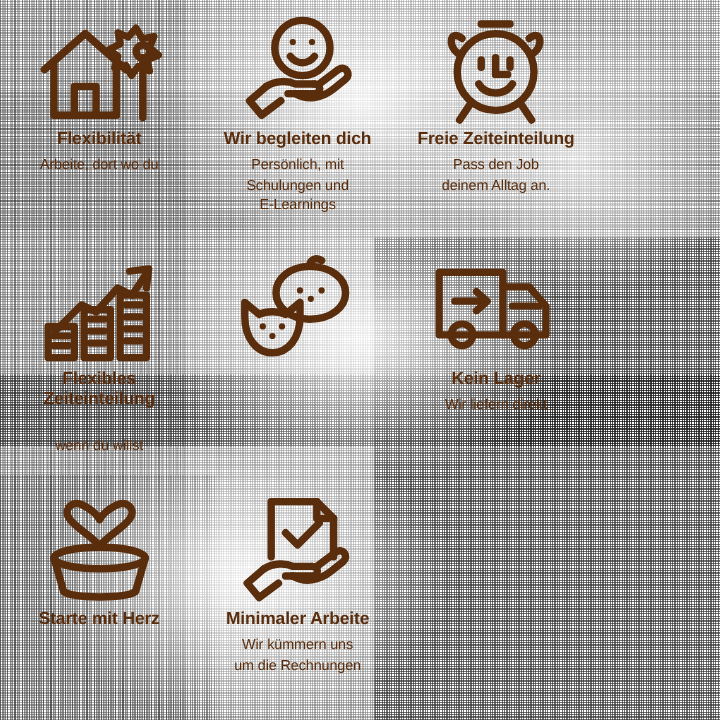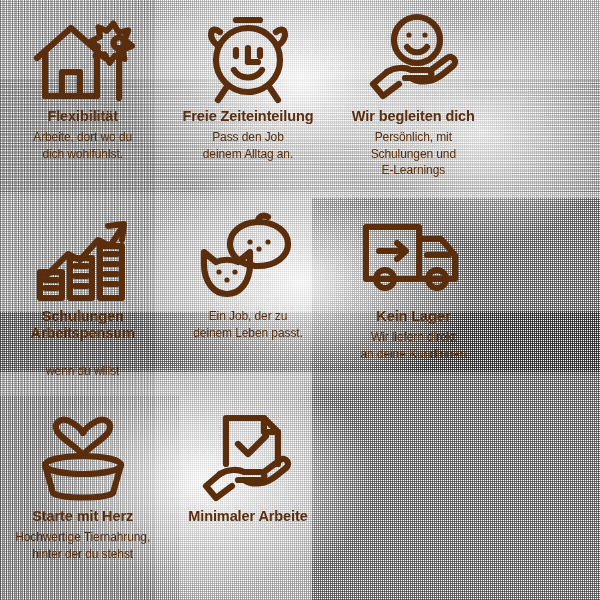--- a/index.html
+++ b/index.html
@@ -145,21 +145,41 @@
           <path d="M14 40 L14 82 L66 82 L66 40"></path>
           <path d="M31 82 L31 58 L49 58 L49 82"></path>
           <path d="M88 34 L88 84"></path>
           <path d="M88 8 L93.5 17.5 L104 15.5 L100 25.5 L108 32 L98 36 L100 46 L90 42 L84 50 L79 41 L69 43 L72 33 L64 27 L74 22 L72 12 L81 16 Z" transform="translate(-6,0) scale(0.94) translate(6,2)"></path>
           <circle cx="88" cy="29" r="5.5"></circle>
         </svg>
       </div>
       <div class="card-title">Flexibilität</div>
       <div class="card-desc">
         <span>Arbeite, dort wo du</span><br>
-        <span>dich wohlfühlst.</span>
+      </div>
+    </div>
+
+    <div class="card">
+      <div class="icon-wrap">
+        <svg width="104" height="92" viewBox="0 0 104 92" fill="none" stroke="#5a2d0c" stroke-width="6.2" stroke-linecap="round" stroke-linejoin="round">
+          <circle cx="56" cy="28" r="23"></circle>
+          <circle cx="48" cy="23" r="2.6" fill="#5a2d0c" stroke="none"></circle>
+          <circle cx="64" cy="23" r="2.6" fill="#5a2d0c" stroke="none"></circle>
+          <path d="M46 35 C51 42 61 42 66 35"></path>
+          <path d="M26 60 C34 55 44 55 50 58 L66 58"></path>
+          <path d="M66 58 C72 58 72 66 66 66 L44 66"></path>
+          <path d="M50 66 C60 72 72 70 82 62 L92 54 C97 50 92 42 86 46 L70 58"></path>
+          <path d="M26 60 L12 72 L22 84 L38 72"></path>
+        </svg>
+      </div>
+      <div class="card-title">Wir begleiten dich</div>
+      <div class="card-desc">
+        <span>Persönlich, mit</span><br>
+        <span>Schulungen und</span><br>
+        <span>E-Learnings</span>
       </div>
     </div>
 
     <div class="card">
       <div class="icon-wrap">
         <svg width="96" height="92" viewBox="0 0 96 92" fill="none" stroke="#5a2d0c" stroke-width="6.2" stroke-linecap="round" stroke-linejoin="round">
           <circle cx="48" cy="48" r="32"></circle>
           <path d="M20 20 C10 12 8 26 16 32"></path>
           <path d="M76 20 C86 12 88 26 80 32"></path>
           <path d="M36 8 L60 8"></path>
@@ -174,126 +194,100 @@
       </div>
       <div class="card-title">Freie Zeiteinteilung</div>
       <div class="card-desc">
         <span>Pass den Job</span><br>
         <span>deinem Alltag an.</span>
       </div>
     </div>
 
     <div class="card">
       <div class="icon-wrap">
-        <svg width="104" height="92" viewBox="0 0 104 92" fill="none" stroke="#5a2d0c" stroke-width="6.2" stroke-linecap="round" stroke-linejoin="round">
-          <circle cx="56" cy="28" r="23"></circle>
-          <circle cx="48" cy="23" r="2.6" fill="#5a2d0c" stroke="none"></circle>
-          <circle cx="64" cy="23" r="2.6" fill="#5a2d0c" stroke="none"></circle>
-          <path d="M46 35 C51 42 61 42 66 35"></path>
-          <path d="M26 60 C34 55 44 55 50 58 L66 58"></path>
-          <path d="M66 58 C72 58 72 66 66 66 L44 66"></path>
-          <path d="M50 66 C60 72 72 70 82 62 L92 54 C97 50 92 42 86 46 L70 58"></path>
-          <path d="M26 60 L12 72 L22 84 L38 72"></path>
-        </svg>
-      </div>
-      <div class="card-title">Wir begleiten dich</div>
-      <div class="card-desc">
-        <span>Persönlich, mit</span><br>
-        <span>Schulungen und</span><br>
-        <span>E-Learnings</span>
-      </div>
-    </div>
-
-    <div class="card">
-      <div class="icon-wrap">
         <svg width="98" height="88" viewBox="0 0 98 88" fill="none" stroke="#5a2d0c" stroke-width="6" stroke-linecap="round" stroke-linejoin="round">
           <rect x="6" y="58" width="22" height="26"></rect>
           <rect x="36" y="44" width="22" height="40"></rect>
           <rect x="66" y="32" width="22" height="52"></rect>
           <path d="M12 62 L34 40 L46 46 L64 26 L76 32 L88 14"></path>
           <path d="M74 12 L90 10 L88 26"></path>
           <path d="M11 66 L23 66 M11 74 L23 74"></path>
           <path d="M41 52 L53 52 M41 62 L53 62 M41 72 L53 72"></path>
           <path d="M71 40 L83 40 M71 50 L83 50 M71 60 L83 60 M71 70 L83 70"></path>
         </svg>
       </div>
-      <div class="card-title">Schulungen Arbeitspensum</div>
+      <div class="card-title">Flexibles Zeiteinteilung</div>
       <div class="card-desc">
         <br>
         <span>wenn du willst</span>
       </div>
     </div>
 
     <div class="card">
       <div class="icon-wrap">
         <svg width="104" height="92" viewBox="0 0 104 92" fill="none" stroke="#5a2d0c" stroke-width="6.2" stroke-linecap="round" stroke-linejoin="round">
           <path d="M62 10 C46 10 34 20 34 32 C34 44 46 54 62 54 C80 54 92 44 92 32 C92 20 80 10 62 10 Z"></path>
           <path d="M62 10 C62 4 68 2 72 5"></path>
           <circle cx="54" cy="30" r="2.6" fill="#5a2d0c" stroke="none"></circle>
           <circle cx="72" cy="30" r="2.6" fill="#5a2d0c" stroke="none"></circle>
           <circle cx="63" cy="37" r="2.6" fill="#5a2d0c" stroke="none"></circle>
           <path d="M8 52 L8 40 L20 50 C26 47 36 47 42 50 L54 40 L54 52 C54 70 44 82 31 82 C18 82 8 70 8 52 Z"></path>
           <circle cx="23" cy="60" r="2.6" fill="#5a2d0c" stroke="none"></circle>
           <circle cx="39" cy="60" r="2.6" fill="#5a2d0c" stroke="none"></circle>
           <circle cx="31" cy="68" r="2.6" fill="#5a2d0c" stroke="none"></circle>
         </svg>
       </div>
-      <div class="card-desc">
-        <span>Ein Job, der zu</span><br>
-        <span>deinem Leben passt.</span>
-      </div>
     </div>
 
     <div class="card">
       <div class="icon-wrap">
         <svg width="104" height="74" viewBox="0 0 104 74" fill="none" stroke="#5a2d0c" stroke-width="6" stroke-linecap="round" stroke-linejoin="round">
           <path d="M5 6 L58 6 L58 58 L5 58 Z"></path>
           <path d="M58 18 L80 18 L94 34 L94 58 L58 58"></path>
           <path d="M66 34 L88 34"></path>
           <circle cx="24" cy="58" r="9"></circle>
           <circle cx="76" cy="58" r="9"></circle>
           <path d="M18 30 L44 30"></path>
           <path d="M36 22 L45 30 L36 38"></path>
         </svg>
       </div>
       <div class="card-title">Kein Lager</div>
       <div class="card-desc">
         <span>Wir liefern direkt</span><br>
-        <span>an deine KundInnen</span>
       </div>
     </div>
 
     <div class="card">
       <div class="icon-wrap">
         <svg width="100" height="90" viewBox="0 0 100 90" fill="none" stroke="#5a2d0c" stroke-width="6.2" stroke-linecap="round" stroke-linejoin="round">
           <path d="M50 36 C42 26 28 20 24 12 C20 4 28 -2 36 2 C42 5 48 10 50 14 C52 10 58 5 64 2 C72 -2 80 4 76 12 C72 20 58 26 50 36 Z" transform="translate(0,6)"></path>
           <ellipse cx="50" cy="52" rx="38" ry="9"></ellipse>
           <path d="M12 52 L20 80 C28 86 72 86 80 80 L88 52"></path>
         </svg>
       </div>
       <div class="card-title">Starte mit Herz</div>
-      <div class="card-desc">
-        <span>Hochwertige Tiernahrung,</span><br>
-        <span>hinter der du stehst</span>
-      </div>
     </div>
 
     <div class="card">
       <div class="icon-wrap">
         <svg width="100" height="92" viewBox="0 0 100 92" fill="none" stroke="#5a2d0c" stroke-width="6.2" stroke-linecap="round" stroke-linejoin="round">
           <path d="M28 52 L28 6 L66 6 L80 20 L80 52"></path>
           <path d="M66 6 L66 20 L80 20"></path>
           <path d="M40 32 L50 42 L68 24"></path>
           <path d="M22 62 C30 57 40 57 46 60 L62 60"></path>
           <path d="M62 60 C68 60 68 68 62 68 L40 68"></path>
           <path d="M46 68 C56 74 68 72 78 64 L88 56 C93 52 88 44 82 48 L66 60"></path>
           <path d="M22 62 L8 74 L18 86 L34 74"></path>
         </svg>
       </div>
       <div class="card-title">Minimaler Arbeite</div>
+      <div class="card-desc">
+        <span>Wir kümmern uns</span><br>
+        <span>um die Rechnungen</span>
+      </div>
     </div>
 
     <div class="card empty">
       
       
       
     </div>
 
   </div>
 </div>

